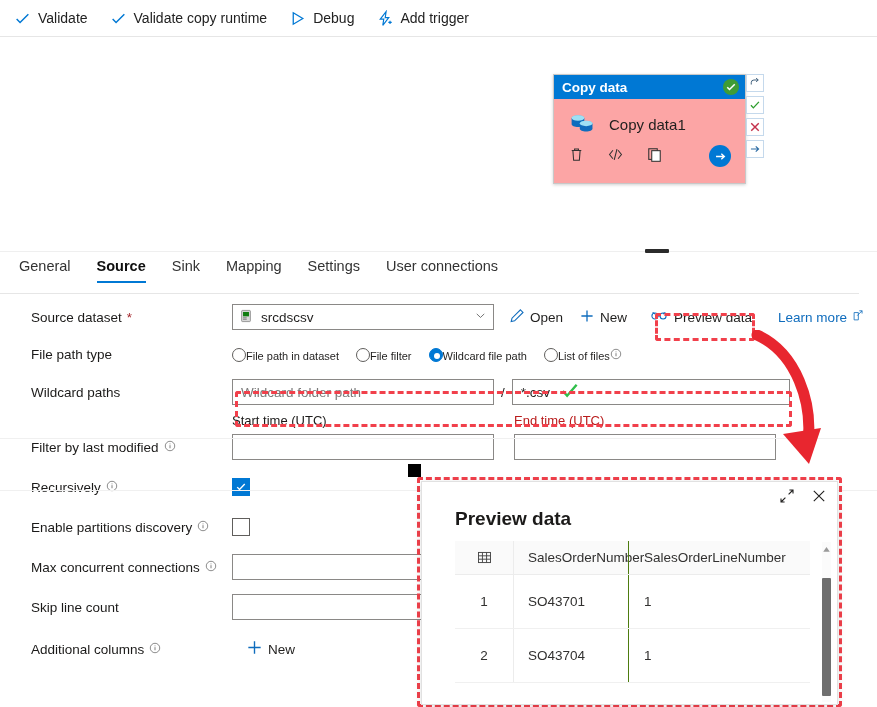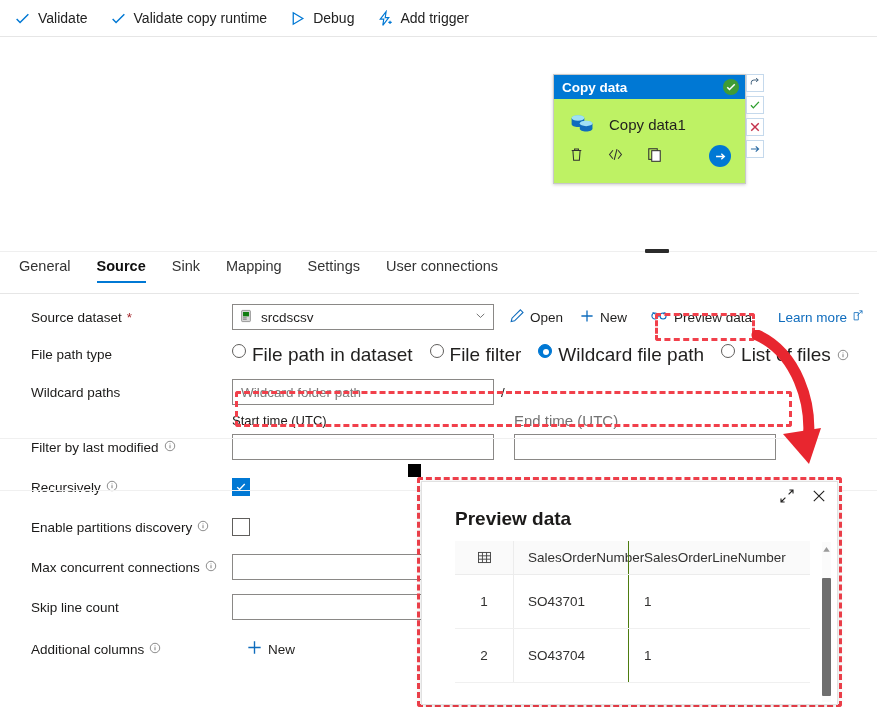--- a/index.html
+++ b/index.html
@@ -23,21 +23,21 @@
   }
   .tb-item { display:flex; align-items:center; gap:7px; margin-right:22px; cursor:pointer; }
   .tb-label { font-size:14px; color:#222; }
   .tb-ico { width:17px; height:17px; display:block; }
 
   
   .canvas { position:absolute; left:0; top:37px; width:877px; height:207px; background:#ffffff; }
 
   .activity {
     position:absolute; left:553px; top:37px; width:193px; height:110px;
-    background:#bef264; border:1px solid #c8c8c8;
+    background:#fca5a5; border:1px solid #c8c8c8;
     box-shadow:0 1px 3px rgba(0,0,0,.18);
   }
   .act-head {
     height:24px; background:#0078d4; color:#fff;
     display:flex; align-items:center; justify-content:space-between;
     padding:0 6px 0 8px; font-size:13.5px; font-weight:600;
   }
   .act-badge {
     width:16px; height:16px; border-radius:50%; background:#3f9c35;
     display:flex; align-items:center; justify-content:center;
@@ -97,21 +97,21 @@
 
   .dd {
     width:262px; height:26px; border:1px solid #8a8886; background:#fff;
     display:flex; align-items:center; padding:0 6px; gap:8px; font-size:13.5px;
   }
   .dd-text { flex:1; }
   .linkbtn { display:flex; align-items:center; gap:5px; color:#0f6cbd; font-size:13.5px; cursor:pointer; }
   .linkbtn .t { color:#201f1e; }
 
   .radio-grp { display:flex; align-items:center; gap:17px; }
-  .radio { display:flex; align-items:flex-start; gap:6px; font-size:19px; cursor:pointer; }
+  .radio { display:flex; align-items:flex-end; gap:0; font-size:11px; cursor:pointer; }
   .rc { width:14px; height:14px; border:1.3px solid #605e5c; border-radius:50%; background:#fff; position:relative; }
   .rc.on { border-color:#0078d4; background:#0078d4; }
   .rc.on::after {
     content:""; position:absolute; left:4px; top:4px; width:6px; height:6px;
     border-radius:50%; background:#fff;
   }
 
   .txt { height:26px; border:1px solid #8a8886; background:#fff; display:flex; align-items:center; padding:0 8px; font-size:13.5px; }
   .ph { color:#7a7a7a; }
 
@@ -365,27 +365,35 @@
       </label>
     </div>
   </div>
 
   <div class="row" style="height:42px;">
     <div class="lbl">Wildcard paths</div>
     <div class="txt" style="width:262px;">
       <span class="ph">Wildcard folder path</span>
     </div>
     <span style="margin:0 7px;color:#1b1a19;">/</span>
+    <div class="txt" style="width:278px;position:relative;">
+      <span>*.csv</span>
+      <span style="margin-left:10px;">
+        <svg viewBox="0 0 16 16" width="19" height="19">
+            <path d="M2.4 8.4l3.6 4L14 3.2" fill="none" stroke="#2fbf4a" stroke-width="2"></path>
+          </svg>
+      </span>
+    </div>
   </div>
 
   <div class="row" style="height:14px;">
     <div class="lbl"></div>
     <div style="width:262px;font-size:13px;color:#1b1a19;">Start time (UTC)</div>
     <div style="width:20px;"></div>
-    <div style="font-size:15px;color:#737373;">End time (UTC)</div>
+    <div style="font-size:13px;color:#b91c1c;">End time (UTC)</div>
   </div>
   <div class="row" style="height:40px;">
     <div class="lbl">
       <span>Filter by last modified</span>
       <span class="info">
         <svg viewBox="0 0 16 16" width="12" height="12">
             <circle cx="8" cy="8" r="6.3" fill="none" stroke="#555" stroke-width=".9"></circle>
             <path d="M8 6.9v4.1M8 4.7v1" stroke="#555" stroke-width="1"></path>
           </svg>
       </span>

